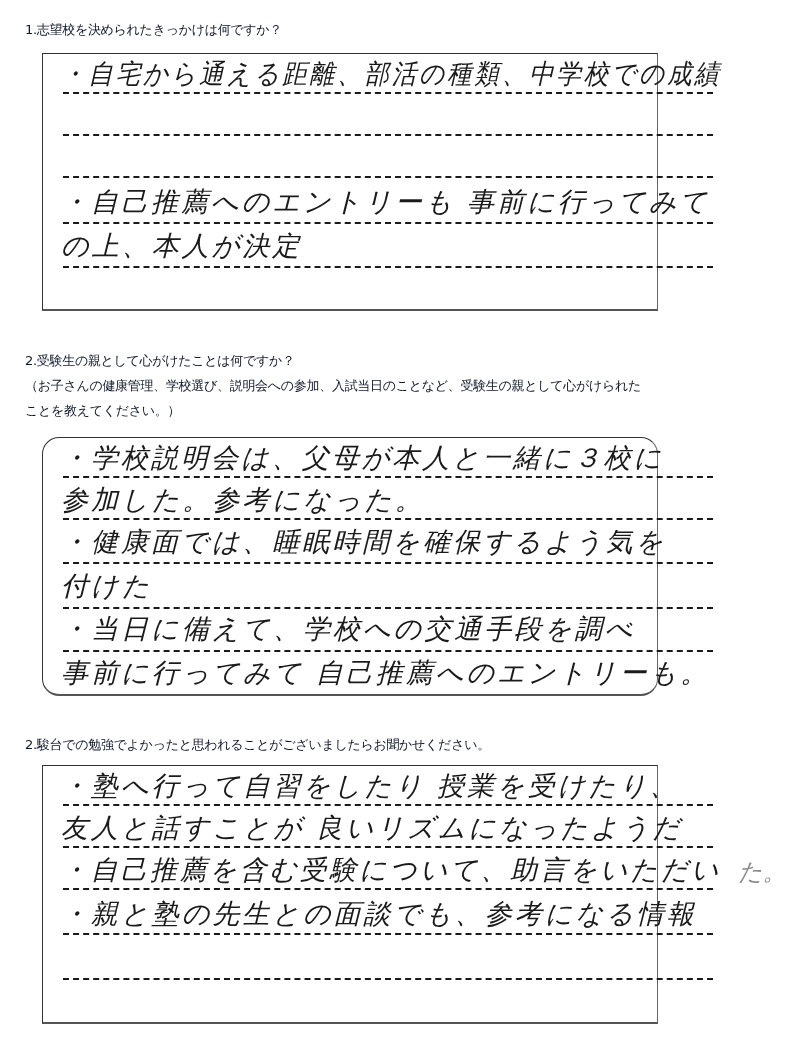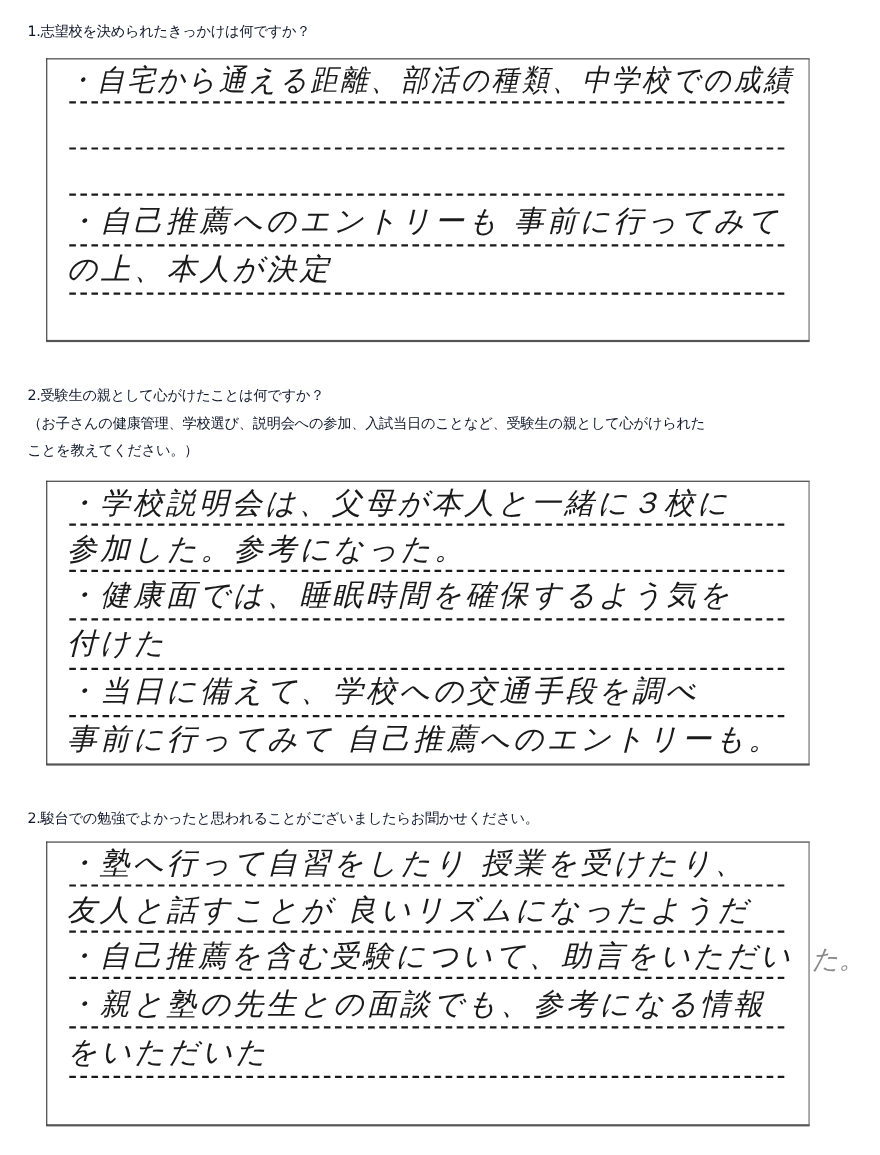--- a/index.html
+++ b/index.html
@@ -16,21 +16,21 @@
       left: 25px;
       font-size: 13px;
       line-height: 16px;
       color: #0f172a;
       white-space: nowrap;
       letter-spacing: -0.3px;
     }
     .box {
       position: absolute;
       left: 42px;
-      width: 694px;
+      width: 616px;
       border: 1px solid #333;
       border-bottom: 2px solid #555;
       border-right: 1px solid #666;
       background: #fff;
       box-sizing: border-box;
     }
     .dash {
       position: absolute;
       left: 20px;
       width: 650px;
@@ -71,21 +71,21 @@
   <div class="hw" style="top:133px;">・自己推薦へのエントリーも 事前に行ってみて</div>
   <div class="dash" style="top:168px;"></div>
   <div class="hw" style="top:177px;">の上、本人が決定</div>
   <div class="dash" style="top:212px;"></div>
 </div>
 
 <div class="q-text" style="top:353px;">2.受験生の親として心がけたことは何ですか？</div>
 <div class="q-text" style="top:378px;">（お子さんの健康管理、学校選び、説明会への参加、入試当日のことなど、受験生の親として心がけられた</div>
 <div class="q-text" style="top:403px;">ことを教えてください。）</div>
 
-<div class="box" style="top:437px; height:259px;">
+<div class="box" style="top:437px; height:259px;border-radius:17px;">
   <div class="hw" style="top:5px;">・学校説明会は、父母が本人と一緒に３校に</div>
   <div class="dash" style="top:38px;"></div>
   <div class="hw" style="top:47px;">参加した。参考になった。</div>
   <div class="dash" style="top:80px;"></div>
   <div class="hw" style="top:89px;">・健康面では、睡眠時間を確保するよう気を</div>
   <div class="dash" style="top:124px;"></div>
   <div class="hw" style="top:133px;">付けた</div>
   <div class="dash" style="top:169px;"></div>
   <div class="hw" style="top:176px;">・当日に備えて、学校への交通手段を調べ</div>
   <div class="dash" style="top:212px;"></div>
@@ -96,16 +96,15 @@
 
 <div class="box" style="top:765px; height:259px;">
   <div class="hw" style="top:5px;">・塾へ行って自習をしたり 授業を受けたり、</div>
   <div class="dash" style="top:38px;"></div>
   <div class="hw" style="top:47px;">友人と話すことが 良いリズムになったようだ</div>
   <div class="dash" style="top:80px;"></div>
   <div class="hw" style="top: 89px; transform: scaleX(0.99);">・自己推薦を含む受験について、助言をいただい</div>
   <div class="dash" style="top:122px;"></div>
   <div class="hw" style="top:133px;">・親と塾の先生との面談でも、参考になる情報</div>
   <div class="dash" style="top:167px;"></div>
-  <div class="hw" style="top:176px;">をいただいた</div>
   <div class="dash" style="top:212px;"></div>
 </div>
 <div class="outside" style="left:738px; top:856px;">た。</div>
 
 </body></html>

